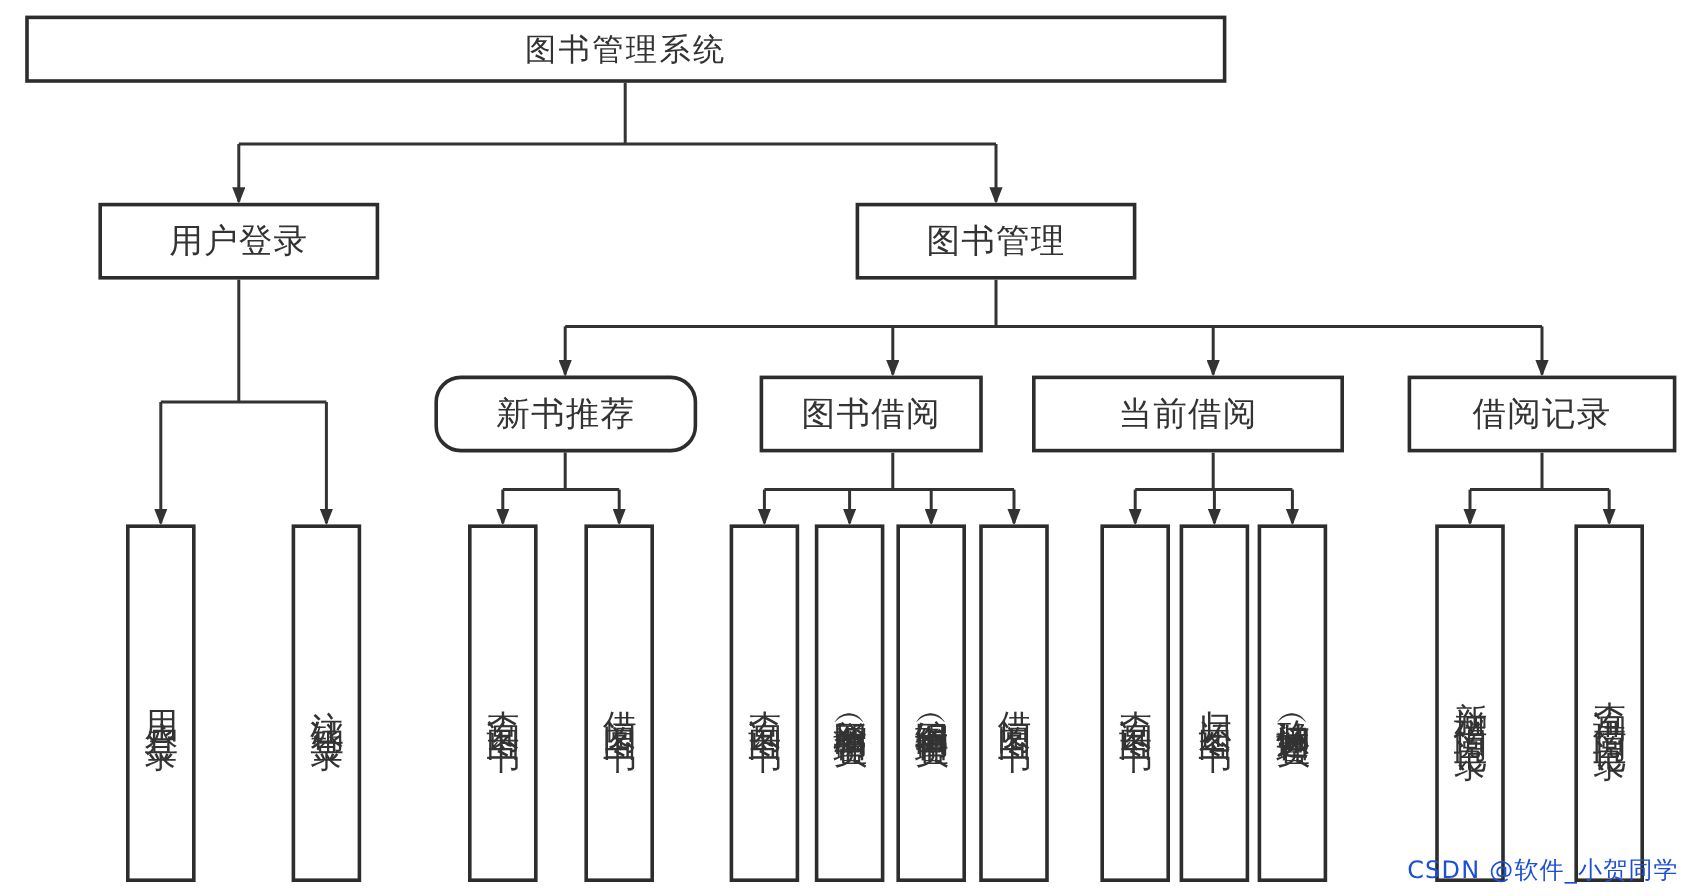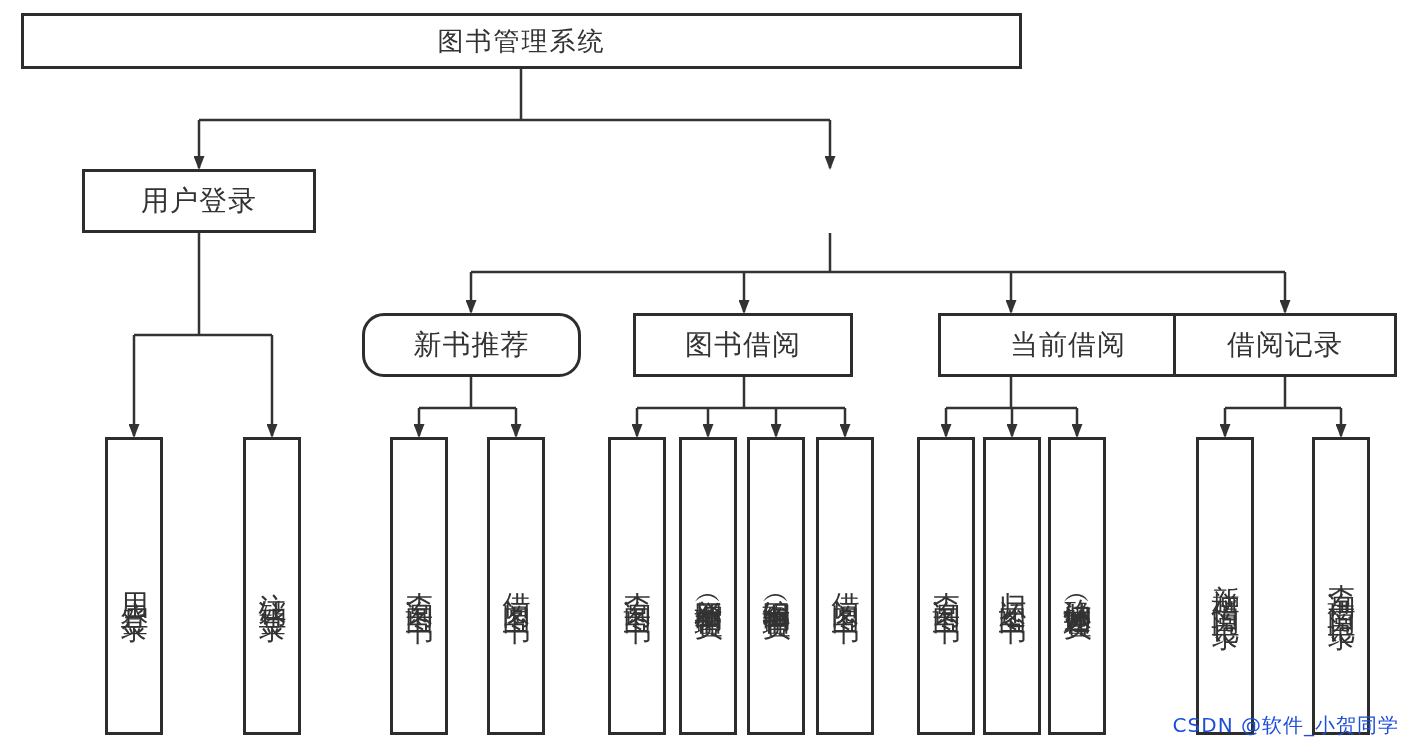--- a/index.html
+++ b/index.html
@@ -88,28 +88,31 @@
     </g>
   </svg>
 
   <div class="box root-box" style="left:21px;top:13px;width:1001px;height:56px;">
     <span>图书管理系统</span>
   </div>
 
   <div class="box h-box" style="left:82px;top:169px;width:234px;height:64px;">
     <span>用户登录</span>
   </div>
+  <div class="box h-box" style="left:713px;top:169px;width:234px;height:64px;">
+    <span>图书管理</span>
+  </div>
 
   <div class="box h-box" style="left:362px;top:313px;width:219px;height:64px;border-radius:22px;">
     <span>新书推荐</span>
   </div>
-  <div class="box h-box" style="left:633px;top:313px;width:220px;height:64px;">
+  <div class="box h-box" style="left:633px;top:313px;width:186px;height:64px;">
     <span>图书借阅</span>
   </div>
-  <div class="box h-box" style="left:938px;top:313px;width:260px;height:64px;">
+  <div class="box h-box" style="left:860px;top:313px;width:260px;height:64px;">
     <span>当前借阅</span>
   </div>
   <div class="box h-box" style="left:1173px;top:313px;width:224px;height:64px;">
     <span>借阅记录</span>
   </div>
 
   <div class="box v-box" style="left:105px;top:437px;width:58px;height:298px;">
     <span>用户登录</span>
   </div>
   <div class="box v-box" style="left:243px;top:437px;width:58px;height:298px;">

